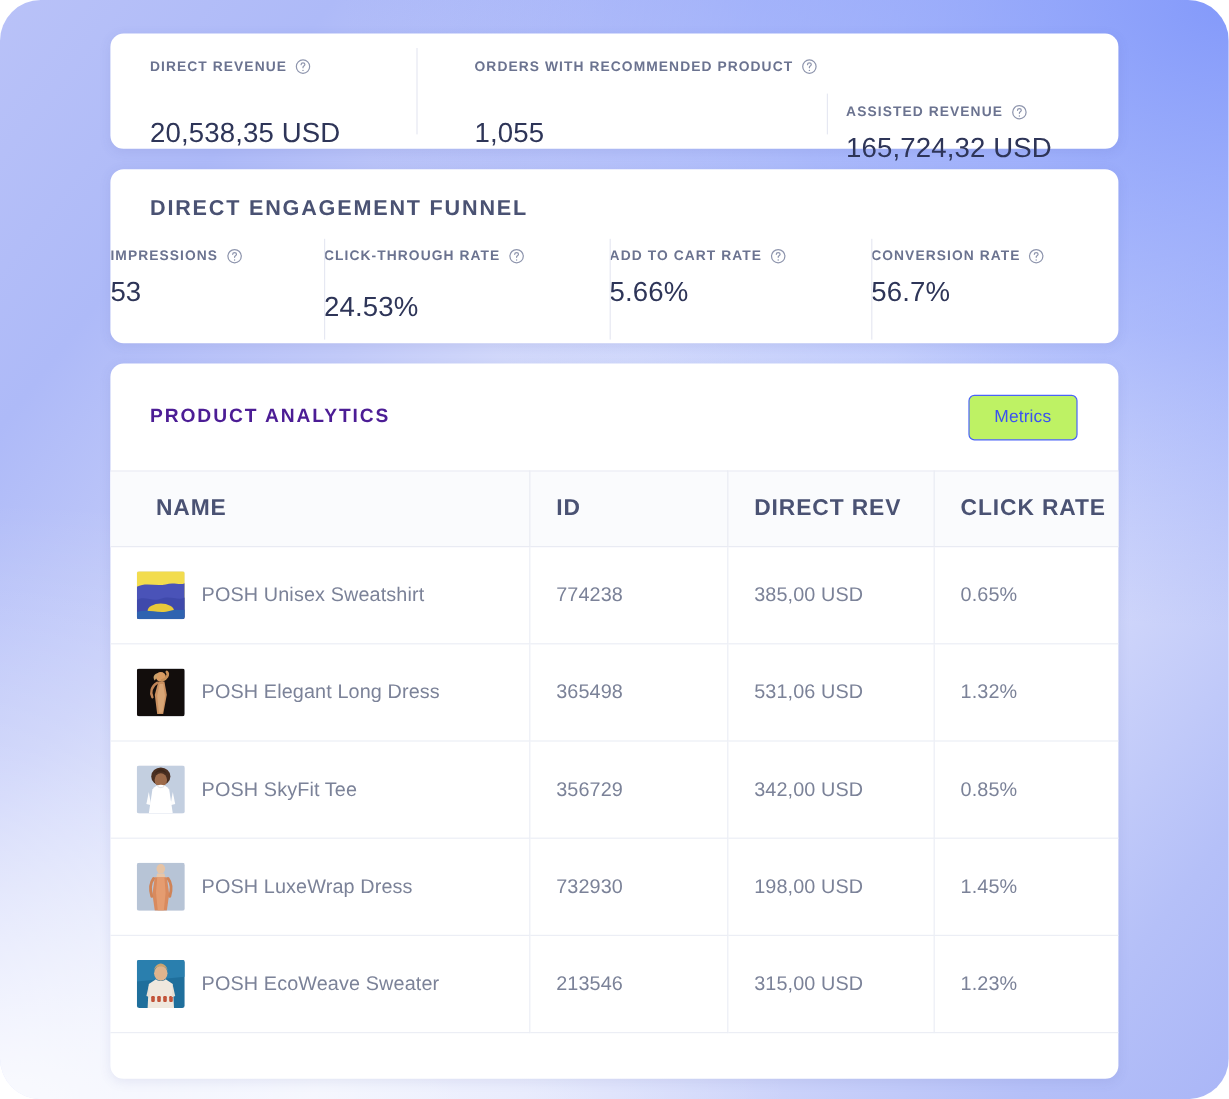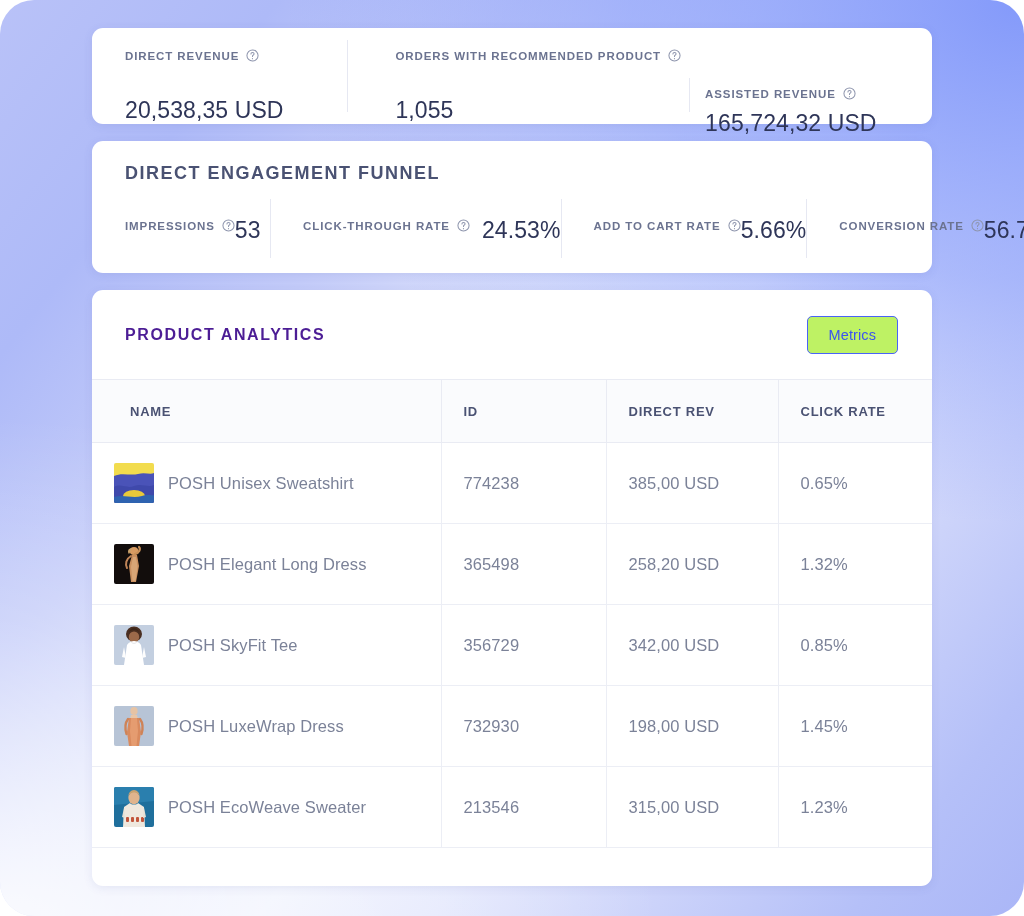--- a/index.html
+++ b/index.html
@@ -124,22 +124,22 @@
     font-weight: bold;
     letter-spacing: 1.5px;
     color: #4a5273;
     text-transform: uppercase;
     padding: 0 0 0 33px;
     margin-bottom: 23px;
   }
   .funnel-row { display: flex; align-items: stretch; }
   .funnel-cell {
     position: relative;
-    padding-left: 33px;
-    display: flex;
+    display: flex;
+    flex-direction: column;
   }
   .funnel-cell:nth-child(1) { flex: 0 0 178px; }
   .funnel-cell:nth-child(2) { flex: 0 0 238px; gap: 12px; }
   .funnel-cell:nth-child(3) { flex: 0 0 218px; }
   .funnel-cell:nth-child(4) { flex: 1 1 auto; }
   .funnel-cell + .funnel-cell::before {
     content: "";
     position: absolute;
     left: 0;
     top: -8px;
@@ -181,21 +181,21 @@
     border-collapse: collapse;
     table-layout: fixed;
   }
   table.products thead th {
     background: #fafbfd;
     border-top: 1px solid #e9ebf3;
     border-bottom: 1px solid #e9ebf3;
     border-right: 1px solid #e9ebf3;
     height: 63px;
     text-align: left;
-    font-size: 13px;
+    font-size: 19px;
     font-weight: bold;
     letter-spacing: 0.75px;
     color: #4a5273;
     text-transform: uppercase;
     padding: 0 0 0 22px;
     vertical-align: middle;
   }
   table.products thead th:last-child { border-right: none; }
   table.products thead th.c-name { padding-left: 38px; }
 
@@ -404,21 +404,21 @@
                     <path d="M21 10 C25 9 27 5 25 3" stroke="#c78f58" stroke-width="2.2" fill="none" stroke-linecap="round"></path>
                     <path d="M18 11 L23 11 L25 22 L22 38 L17 38 L15 22 Z" fill="#c98f5f"></path>
                     <path d="M19 13 L22 13 L23.5 23 L21.5 37 L18.5 37 L17 23 Z" fill="#e0b183" opacity="0.65"></path>
                     <path d="M17 12 C12 15 11 20 13 24" stroke="#c08457" stroke-width="2" fill="none" stroke-linecap="round"></path>
                   </svg>
                 </span>
                 <span class="product-name">POSH Elegant Long Dress</span>
               </div>
             </td>
             <td>365498</td>
-            <td>258,20 USD</td>
+            <td>531,06 USD</td>
             <td>1.32%</td>
           </tr>
 
           <tr>
             <td class="c-name">
               <div class="product-cell">
                 <span class="thumb">
                   <svg viewBox="0 0 40 40">
                     <rect width="40" height="40" fill="#c3cfe0"></rect>
                     <ellipse cx="20" cy="9" rx="8" ry="7.5" fill="#4a2f21"></ellipse>

